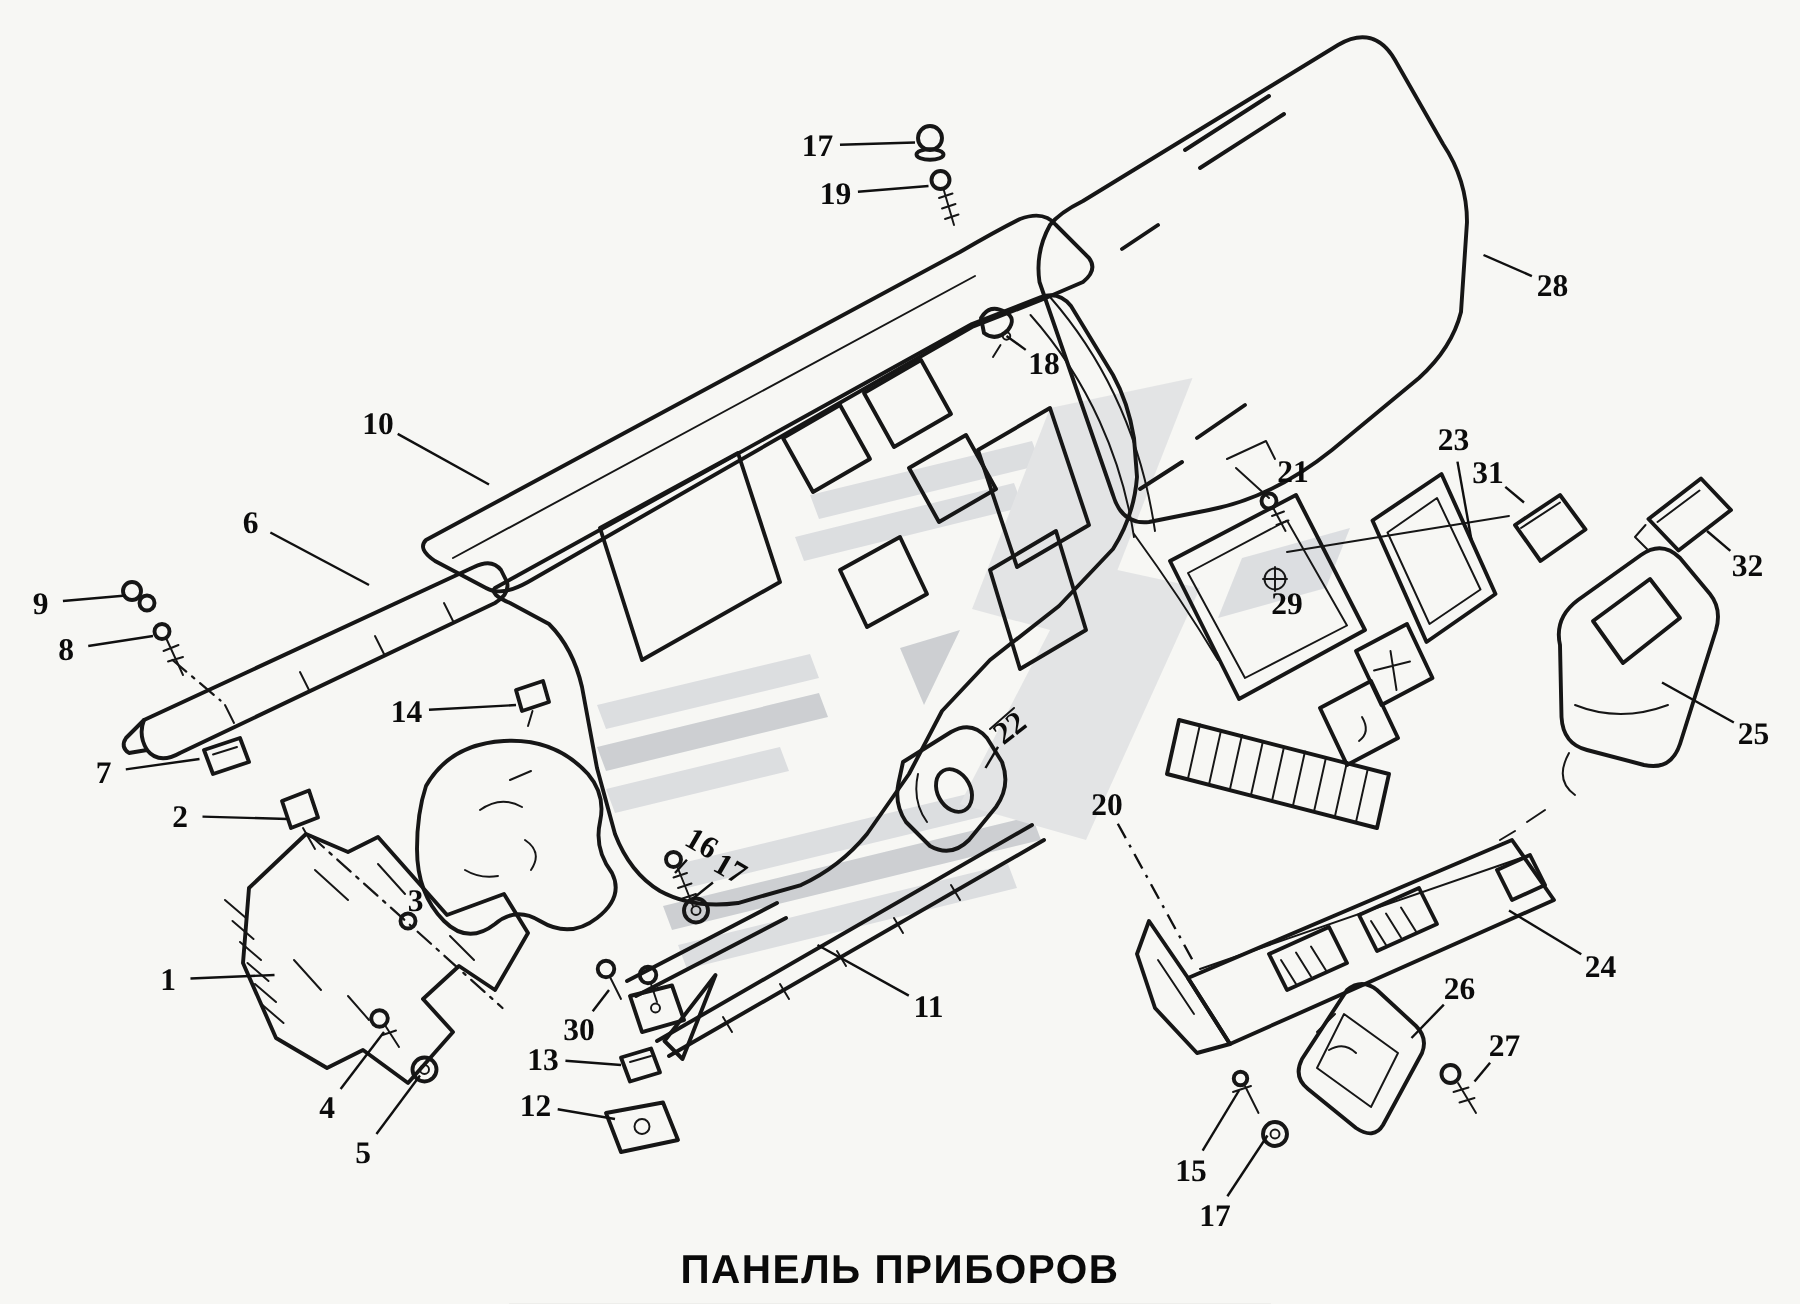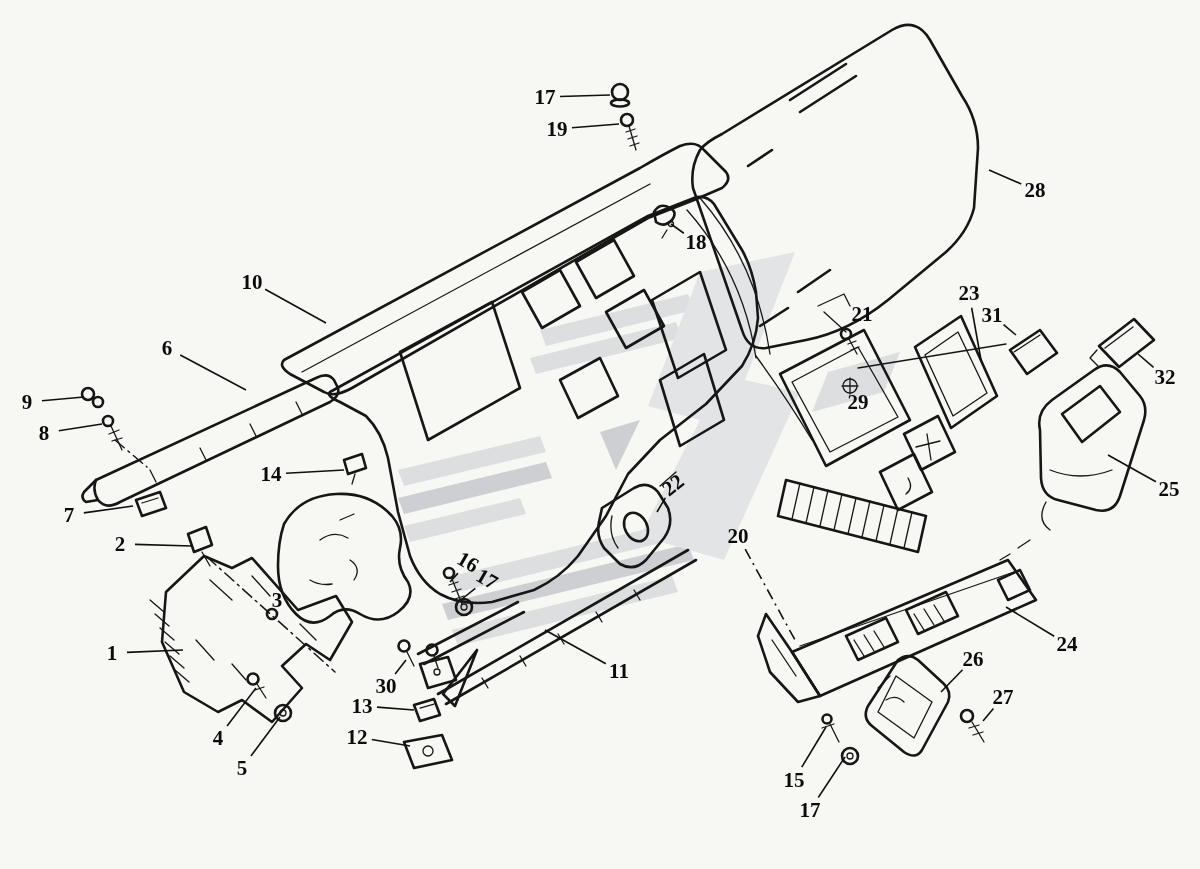--- a/index.html
+++ b/index.html
@@ -380,14 +380,15 @@
           <line x1="1003.5233191939607" y1="324.60276599496717" x2="1016" y2="335" class="leader"></line>
           <text x="992" y="315" class="callout-text" text-anchor="middle" dominant-baseline="central">31</text>
         </g>
         <g>
           <line x1="1153.5813515426994" y1="367.27300316600315" x2="1138" y2="354" class="leader"></line>
           <text x="1165" y="377" class="callout-text" text-anchor="middle" dominant-baseline="central">32</text>
         </g>
       </g>
 </svg>
 
+<div class="diagram-title">ПАНЕЛЬ ПРИБОРОВ</div>
 
 </div>
 
 </body></html>

